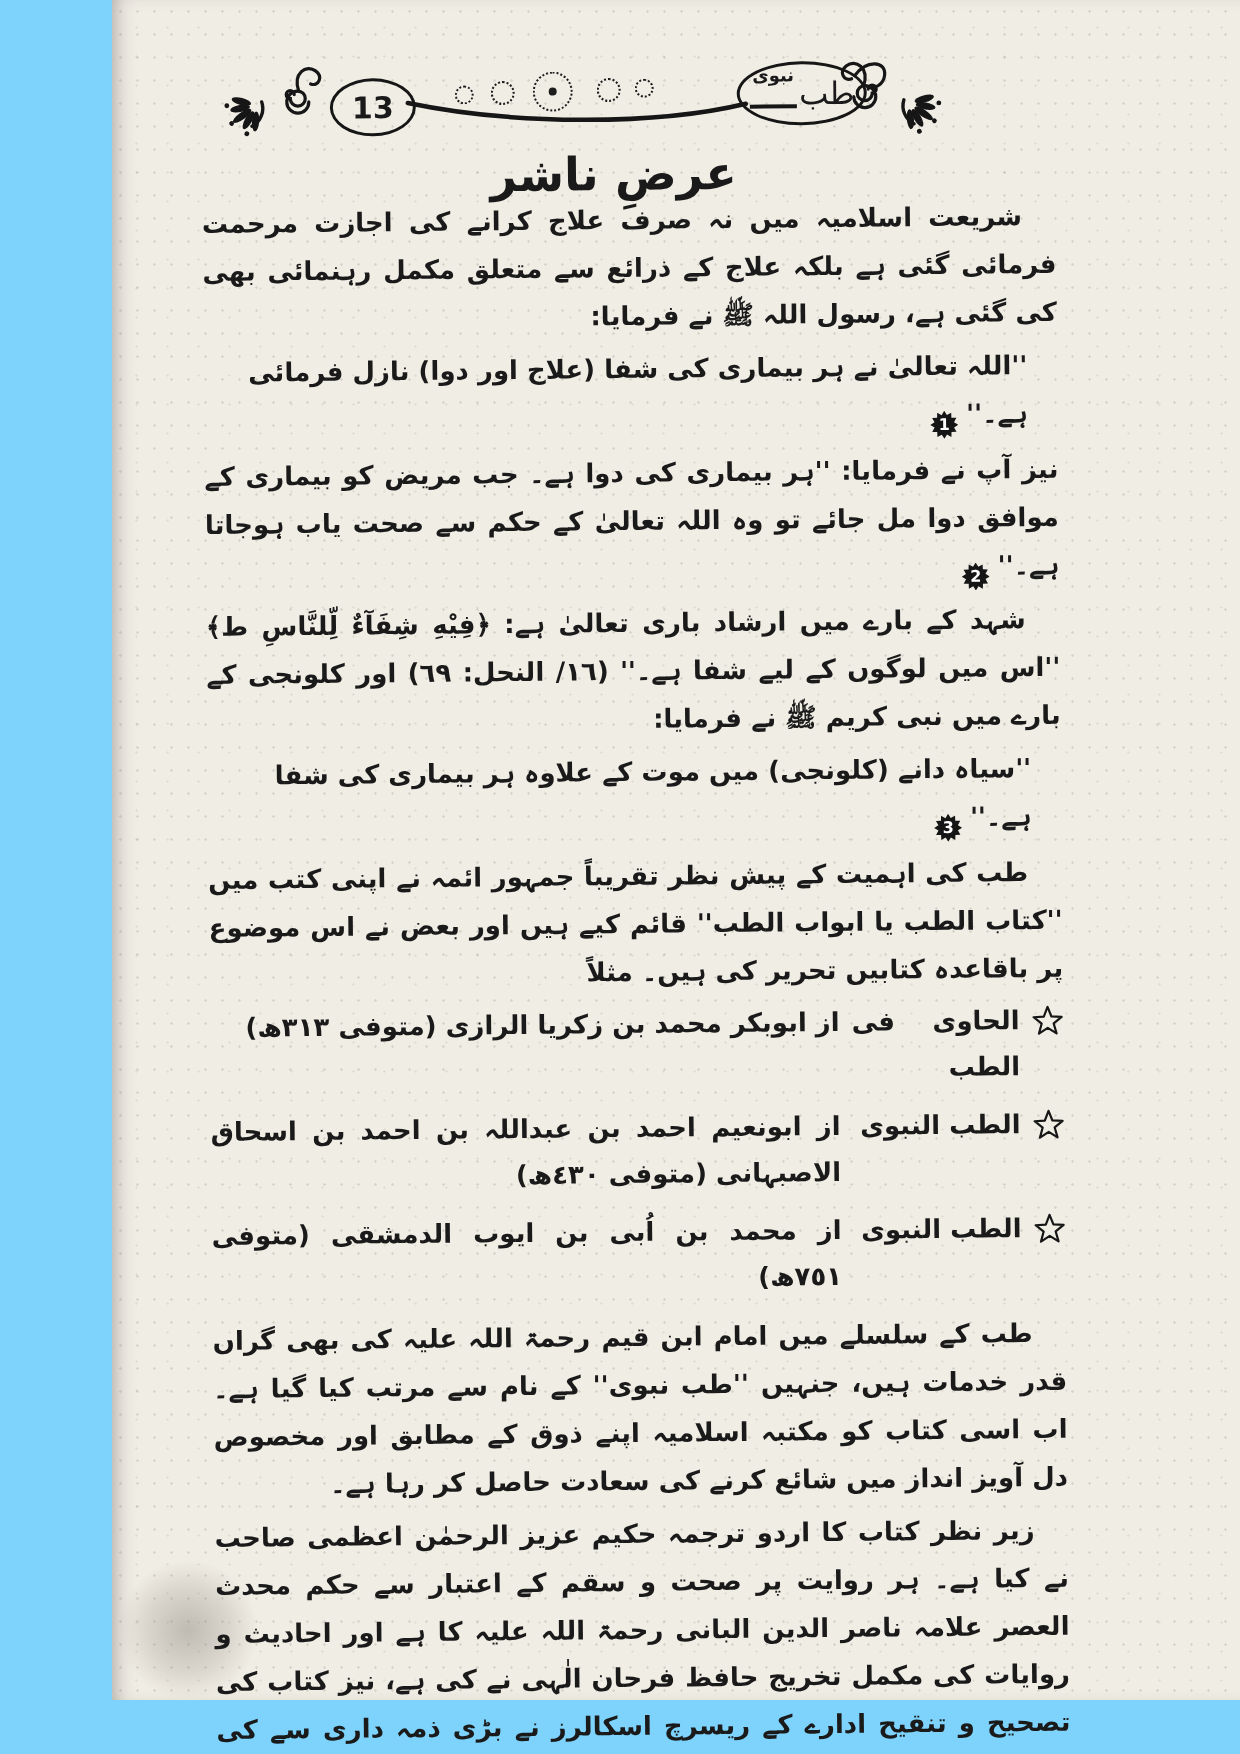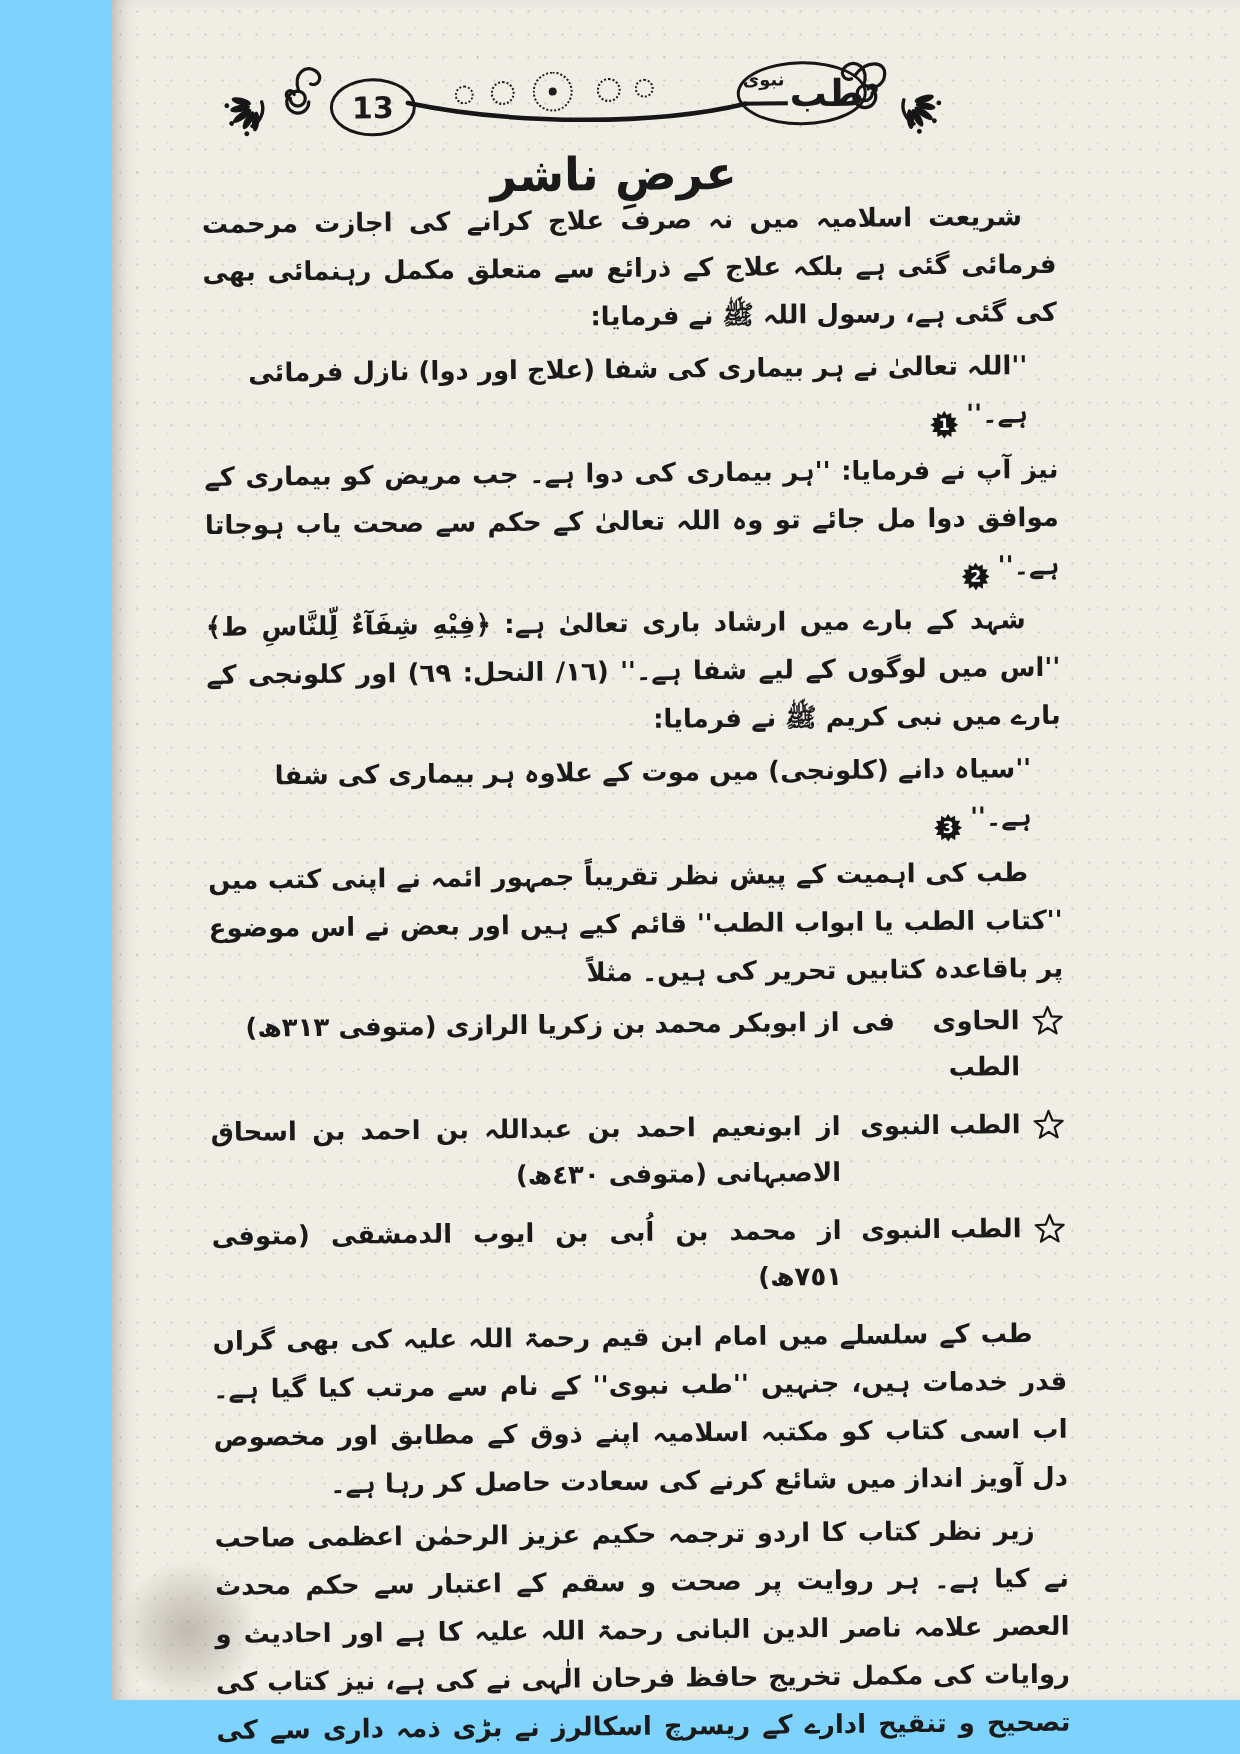--- a/index.html
+++ b/index.html
@@ -25,22 +25,22 @@
   .tilt{position:absolute;inset:0;transform:rotate(-0.55deg);transform-origin:620px 850px;}
 
   
   .hdeco{position:absolute;left:200px;top:48px;width:800px;height:100px;}
   .oval{
     position:absolute;border:3.5px solid #161616;border-radius:50%;
     display:flex;align-items:center;justify-content:center;background:transparent;
   }
   .oval-num{left:337px;top:76px;width:80px;height:52px;font-size:30px;font-weight:700;direction:ltr;}
   .oval-logo{left:744px;top:63px;width:124px;height:58px;direction:rtl;gap:2px;}
-  .logo-tib{font-size:37px;font-weight:700;line-height:1;text-align:center;}
-  .logo-nabvi{font-size:18px;font-weight:700;line-height:1;border-bottom:4px solid #161616;padding:0 3px 13px 3px;margin-top:-12px;}
+  .logo-tib{font-size:31px;font-weight:400;line-height:1;text-align:center;}
+  .logo-nabvi{font-size:18px;font-weight:700;line-height:1;border-bottom:4px solid #161616;padding:0 3px 20px 3px;margin-top:-12px;}
   .dc{position:absolute;border:2.5px dotted #1d1d1d;border-radius:50%;}
   .dc1{left:462px;top:84px;width:15px;height:15px;}
   .dc2{left:498px;top:80px;width:20px;height:20px;}
   .dc3{left:540px;top:71px;width:36px;height:36px;}
   .dc3::after{content:"";position:absolute;left:50%;top:50%;width:8px;height:8px;margin:-4px 0 0 -4px;background:#1d1d1d;border-radius:50%;}
   .dc4{left:604px;top:78px;width:20px;height:20px;}
   .dc5{left:642px;top:79px;width:15px;height:15px;}
 
   .title{
     position:absolute;left:0;right:0;top:116px;text-align:center;

